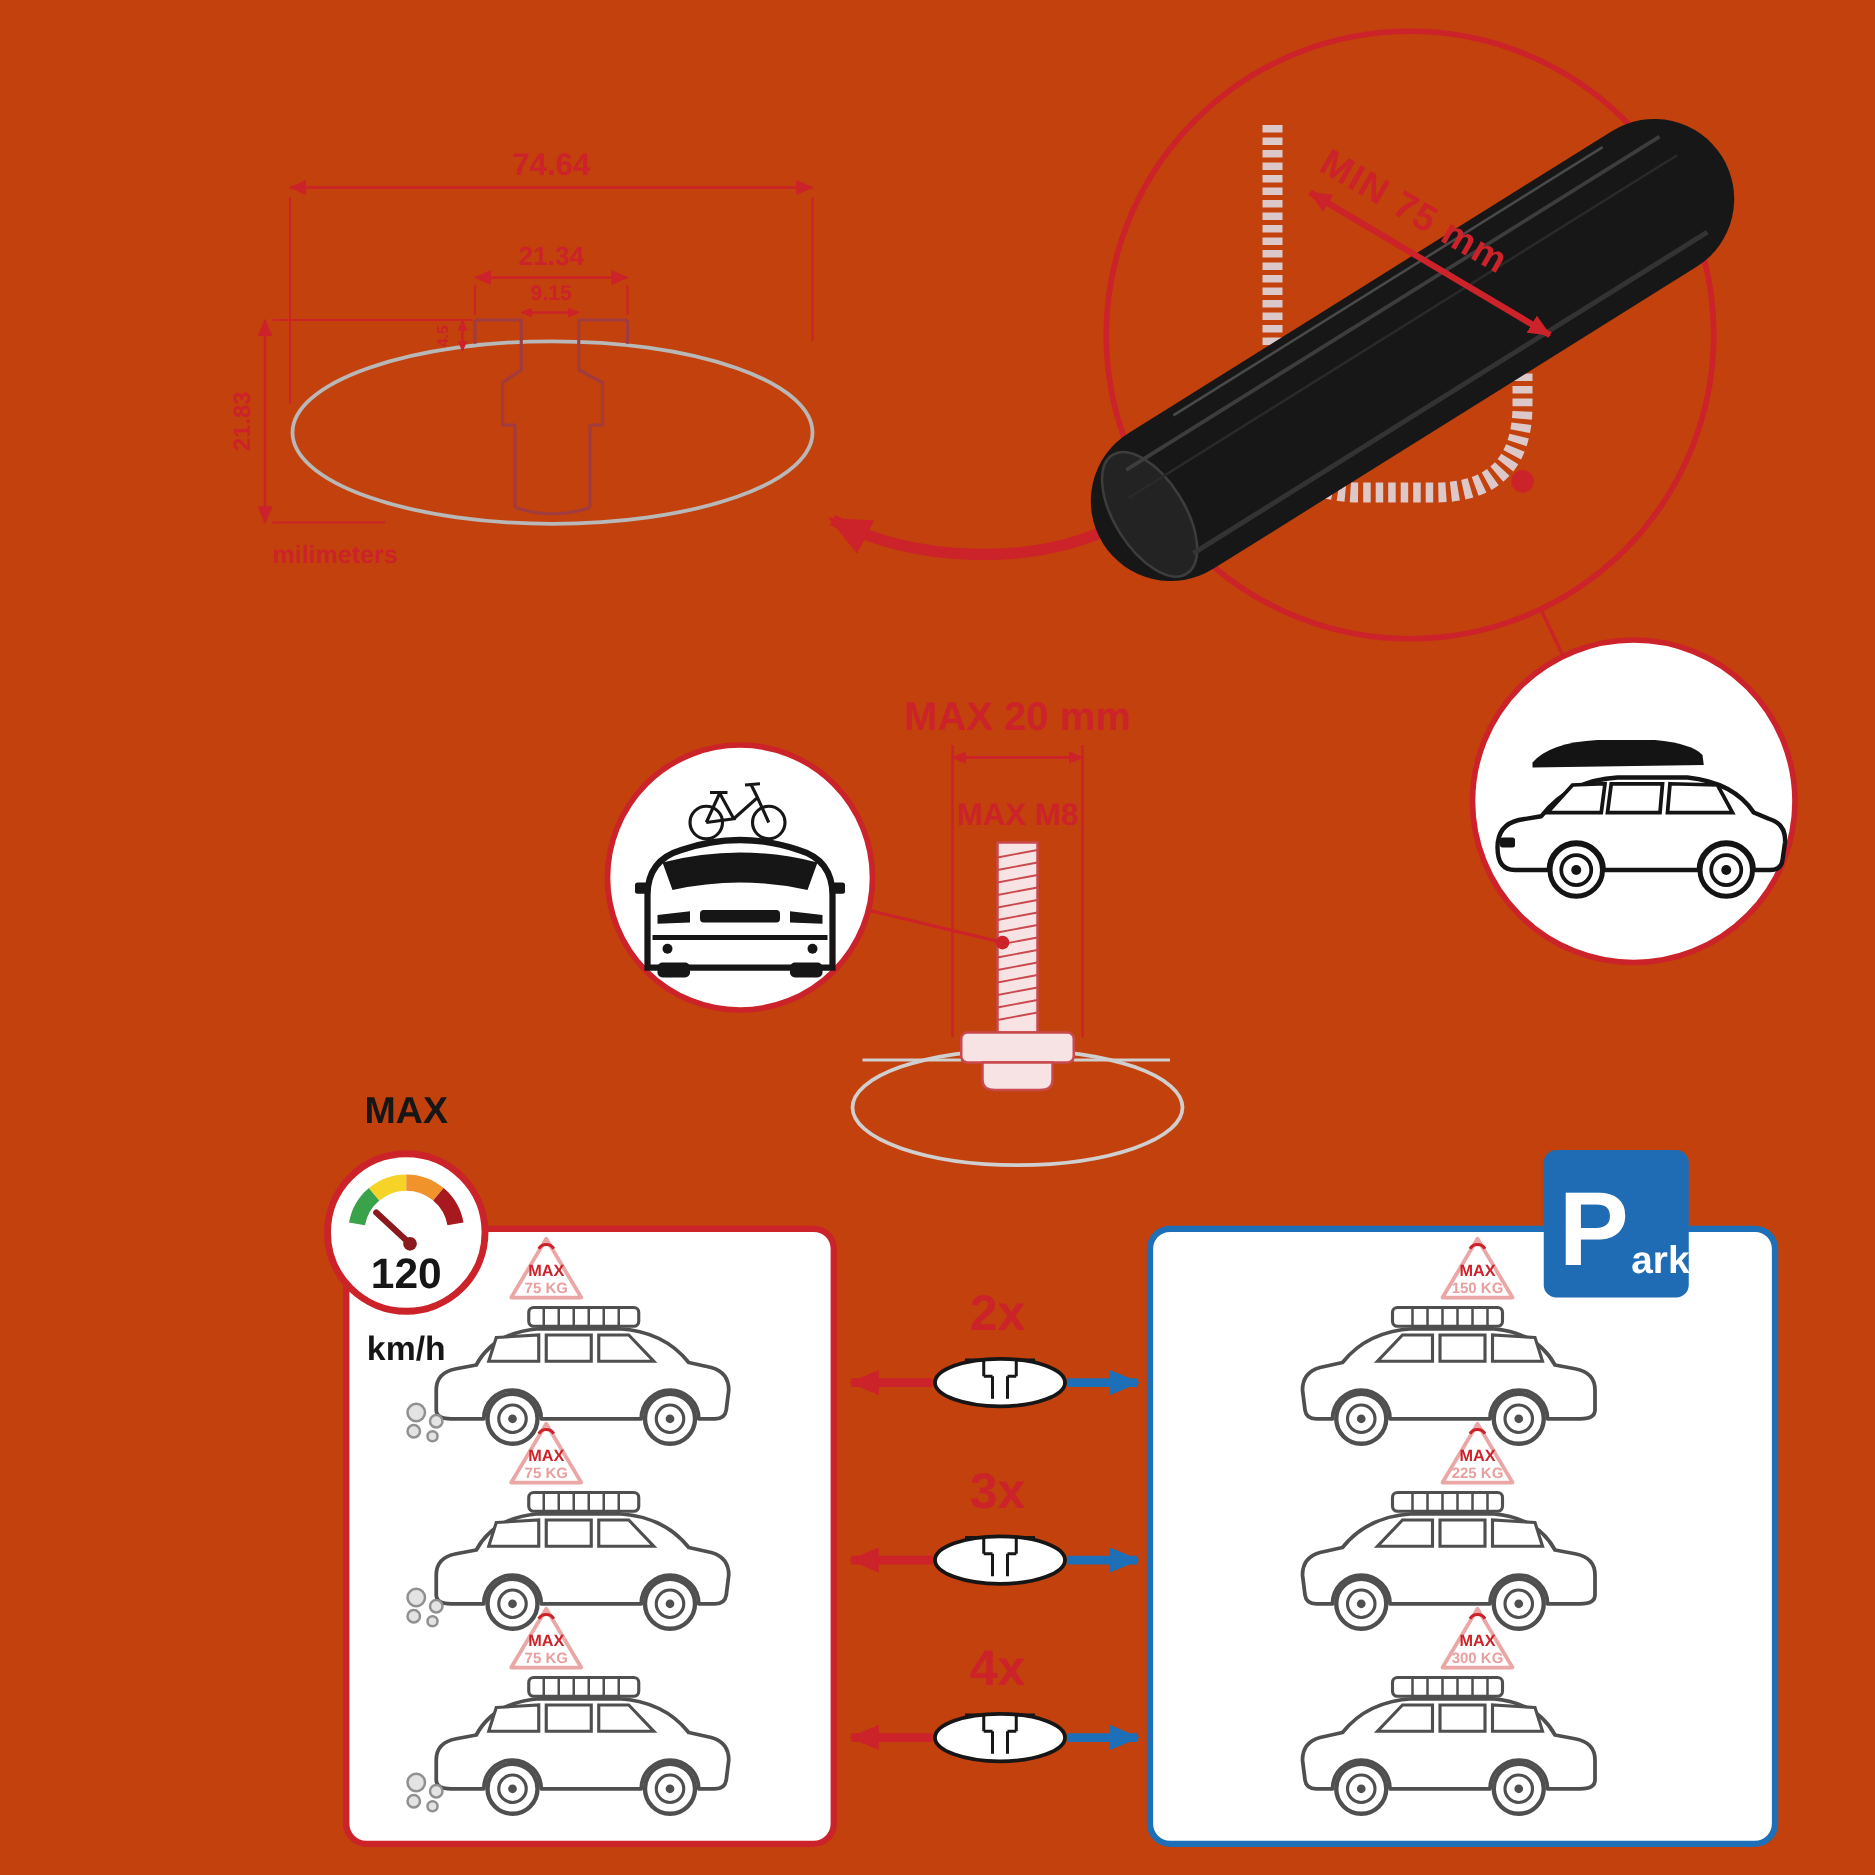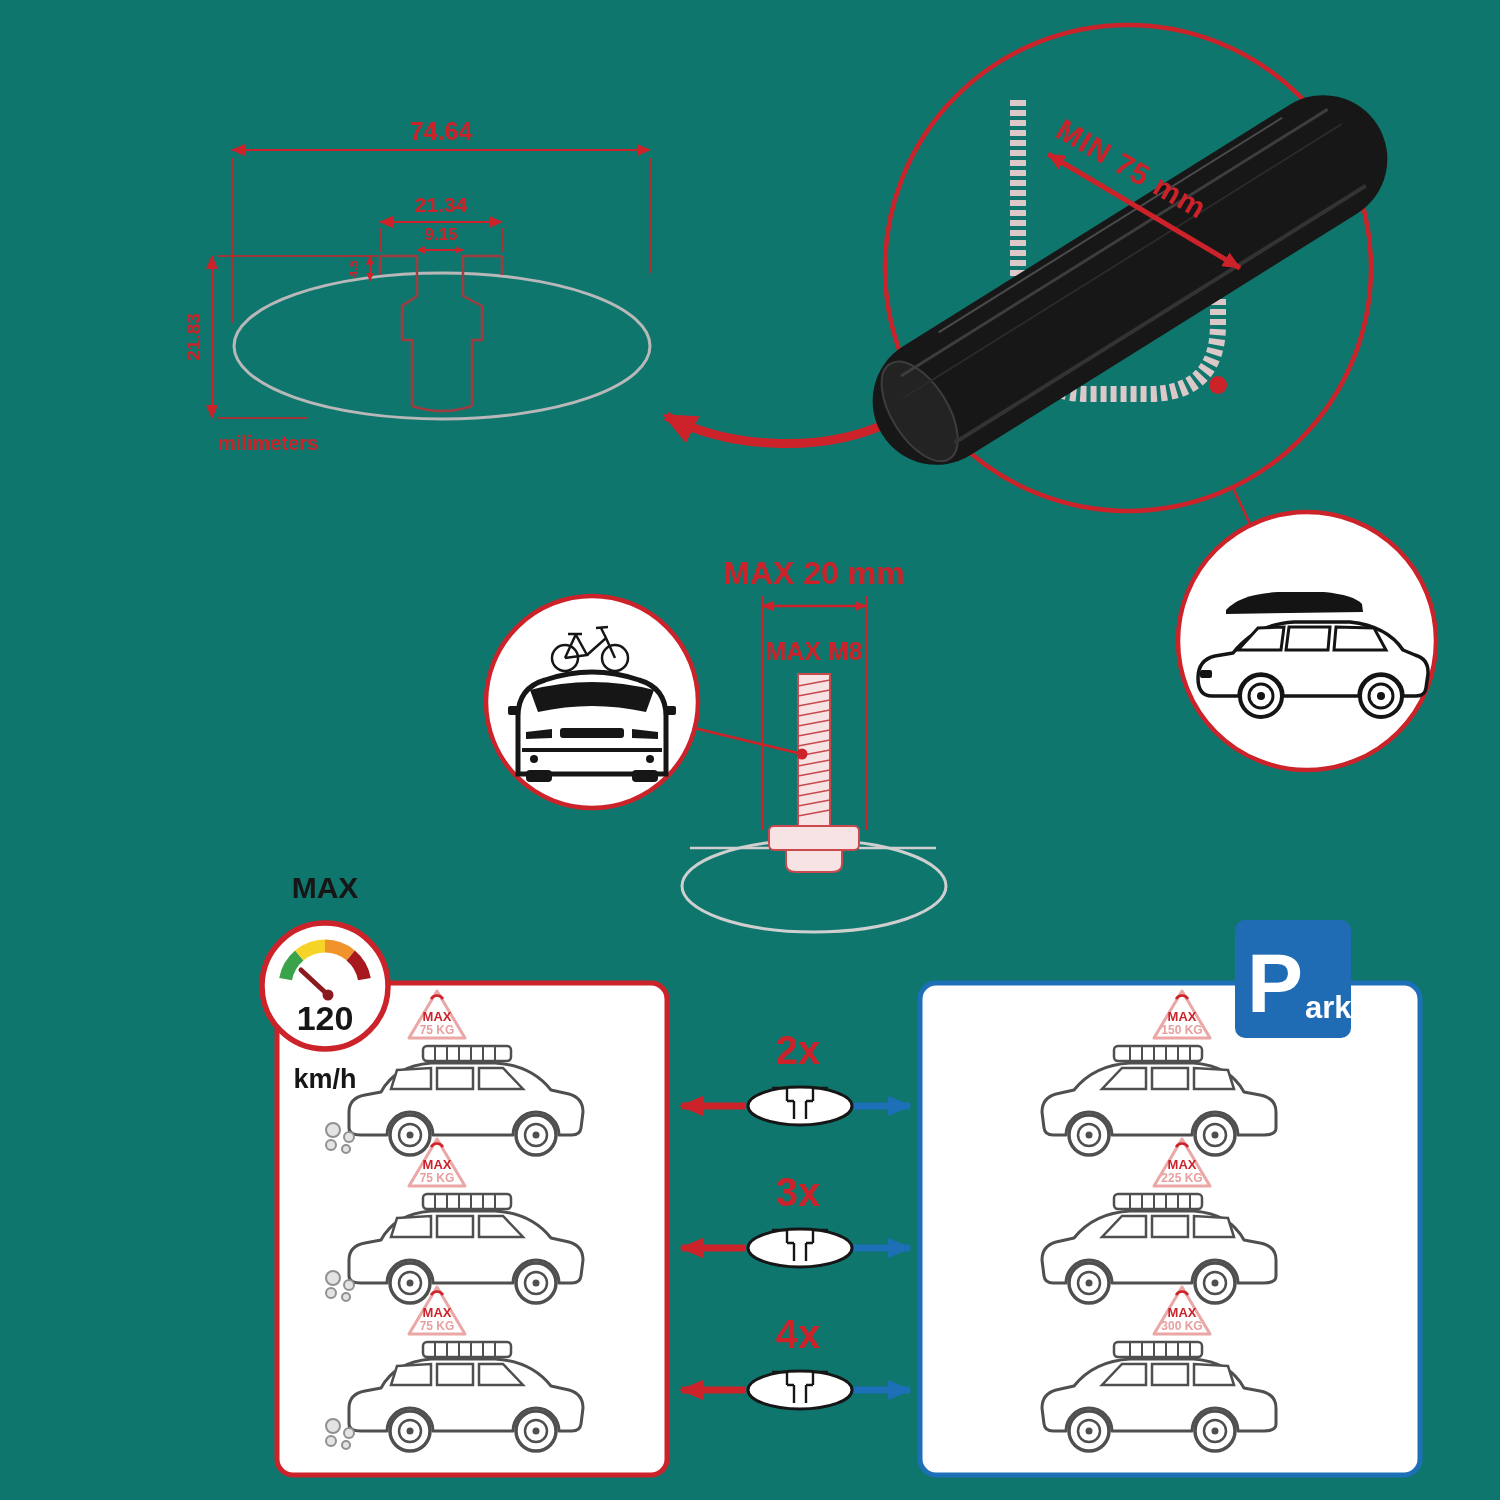--- a/index.html
+++ b/index.html
@@ -1,16 +1,16 @@
 <!DOCTYPE html>
 <html><head>
 <meta charset="utf-8">
 <style>
   html,body{margin:0;padding:0;background:#fff;}
-  .canvas{position:relative;width:1500px;height:1500px;background:#0f766e;overflow:hidden;
+  .canvas{position:relative;width:1500px;height:1500px;background:#c2410c;overflow:hidden;
           font-family:"Liberation Sans",sans-serif;}
   .layer{position:absolute;}
   svg text{font-family:"Liberation Sans",sans-serif;font-weight:bold;}
 </style>
 </head>
 <body>
 
 <div class="canvas">
 
   <svg class="layer" style="left:180px;top:88px" width="520" height="390" viewBox="0 0 520 390">

